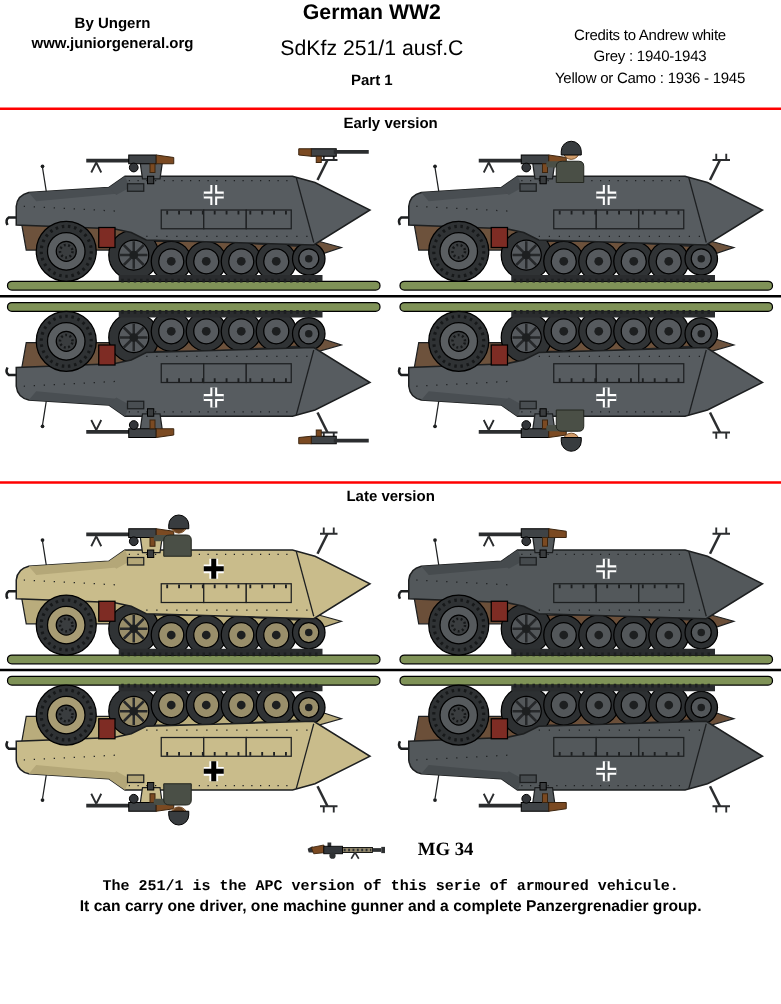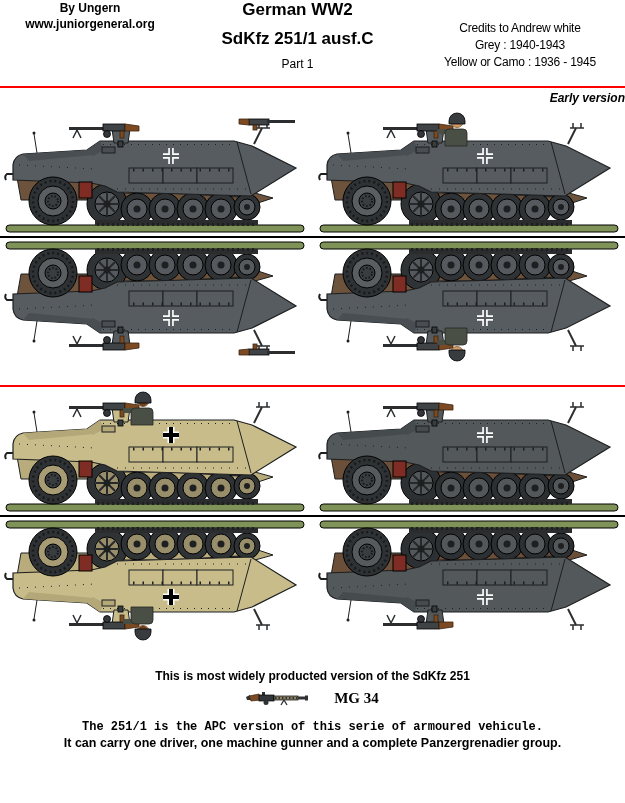--- a/index.html
+++ b/index.html
@@ -1,29 +1,29 @@
 <!DOCTYPE html>
 <html><head>
 <meta charset="utf-8">
 <style>
   html,body{margin:0;padding:0;background:#fff;}
   body{width:625px;height:803px;font-family:"Liberation Sans",sans-serif;color:#000;}
   .sheet{width:625px;height:803px;overflow:hidden;position:relative;background:#fff;}
 
   
   .hdr{display:flex;height:86px;}
-  .h-left{width:180px;text-align:center;font-weight:bold;font-size:12px;line-height:16px;}
+  .h-left{width:180px;text-align:center;padding-top:10px;font-weight:bold;font-size:12px;line-height:16px;}
   .h-center{flex:1;text-align:center;padding-top:0;}
   .h-title{font-size:17px;font-weight:bold;line-height:19px;}
-  .h-sub{font-size:17px;font-weight:bold;margin-top:10px;}
-  .h-part{font-size:12px;font-weight:normal;margin-top:8px;}
+  .h-sub{font-size:17px;font-weight:normal;margin-top:10px;}
+  .h-part{font-size:12px;font-weight:bold;margin-top:8px;}
   .h-right{width:210px;text-align:center;padding-top:20px;font-weight:normal;font-size:12px;line-height:17px;letter-spacing:-0.2px;}
 
   .redline{height:2px;background:#ff0000;}
-  .sec-label{text-align:right;font-weight:bold;font-size:12px;padding:3px 0 3px;font-style:italic;}
+  .sec-label{text-align:center;font-weight:bold;font-size:12px;padding:3px 0 3px;}
 
   .row{display:flex;justify-content:space-between;padding:0 3px;}
   svg.ht{width:305px;height:126px;display:block;}
   svg.ht.flip{transform:scaleY(-1);}
   .fold{height:2px;background:#000;margin:2px 0;}
   .spacer{height:19px;}
 
   .f-line{text-align:center;font-weight:bold;font-size:12px;}
   .f1{margin-top:24px;}
   .f2{margin-top:13px;font-family:Liberation Mono, monospace;}
@@ -191,39 +191,39 @@
         <use href="#halftrack" width="305" height="126"></use>
       </svg>
     <svg class="ht flip" viewBox="0 0 305 126" style="--hull: #575c60; --hull2: #494e52; --fender: #6d523c; --wheel: #565a5e; --hub: #5a5e61; --track: #303335; --box: #7e2c24; --ground: #7f9257; --uniform: #4a4f46; --front-mg: inline; --rear-mg: none; --soldier: inline; --beard: none; --cross-open: inline; --cross-solid: none;">
         <use href="#halftrack" width="305" height="126"></use>
       </svg>
   </div>
 
   <div class="spacer"></div>
   <div class="redline" style="background: rgb(255, 0, 0);"></div>
 
+  <div class="sec-label">Late version</div>
   <div class="row">
     <svg class="ht" viewBox="0 0 305 126" style="--hull: #c9bc8b; --hull2: #b4a778; --fender: #b9ac7c; --wheel: #998e6a; --hub: #a89c74; --track: #303335; --box: #7e2c24; --ground: #7f9257; --uniform: #4a4f46; --front-mg: inline; --rear-mg: none; --soldier: inline; --beard: inline; --cross-open: none; --cross-solid: inline;">
         <use href="#halftrack" width="305" height="126"></use>
       </svg>
     <svg class="ht" viewBox="0 0 305 126" style="--hull: #53585b; --hull2: #464b4e; --fender: #6b4f39; --wheel: #53575a; --hub: #565a5d; --track: #2d3032; --box: #7e2c24; --ground: #7f9257; --uniform: #4a4f46; --front-mg: inline; --rear-mg: none; --soldier: none; --beard: none; --cross-open: inline; --cross-solid: none;">
         <use href="#halftrack" width="305" height="126"></use>
       </svg>
   </div>
   <div class="fold" style="background: rgb(0, 0, 0);"></div>
   <div class="row">
     <svg class="ht flip" viewBox="0 0 305 126" style="--hull: #c9bc8b; --hull2: #b4a778; --fender: #b9ac7c; --wheel: #998e6a; --hub: #a89c74; --track: #303335; --box: #7e2c24; --ground: #7f9257; --uniform: #4a4f46; --front-mg: inline; --rear-mg: none; --soldier: inline; --beard: inline; --cross-open: none; --cross-solid: inline;">
         <use href="#halftrack" width="305" height="126"></use>
       </svg>
     <svg class="ht flip" viewBox="0 0 305 126" style="--hull: #53585b; --hull2: #464b4e; --fender: #6b4f39; --wheel: #53575a; --hub: #565a5d; --track: #2d3032; --box: #7e2c24; --ground: #7f9257; --uniform: #4a4f46; --front-mg: inline; --rear-mg: none; --soldier: none; --beard: none; --cross-open: inline; --cross-solid: none;">
         <use href="#halftrack" width="305" height="126"></use>
       </svg>
   </div>
 
-  <div class="f-line f1">This is most widely producted version of the SdKfz 251</div>
   <div class="mg-row">
     <svg width="62" height="16" viewBox="0 0 62 16">
         <use href="#mg34" width="62" height="16"></use>
       </svg>
     <span class="mg-label">MG 34</span>
   </div>
   <div class="f-line f2">The 251/1 is the APC version of this serie of armoured vehicule.</div>
   <div class="f-line f3">It can carry one driver, one machine gunner and a complete Panzergrenadier group.</div>
 
 </div>

